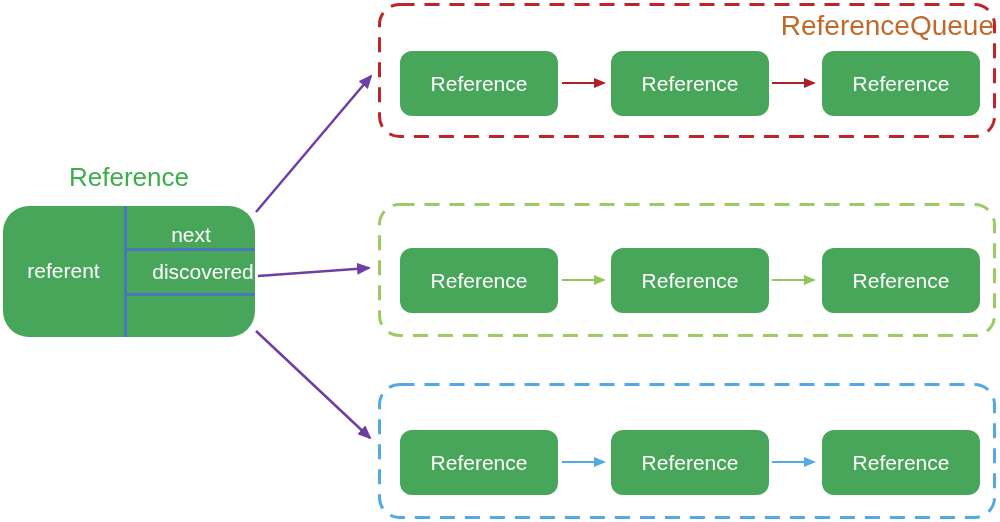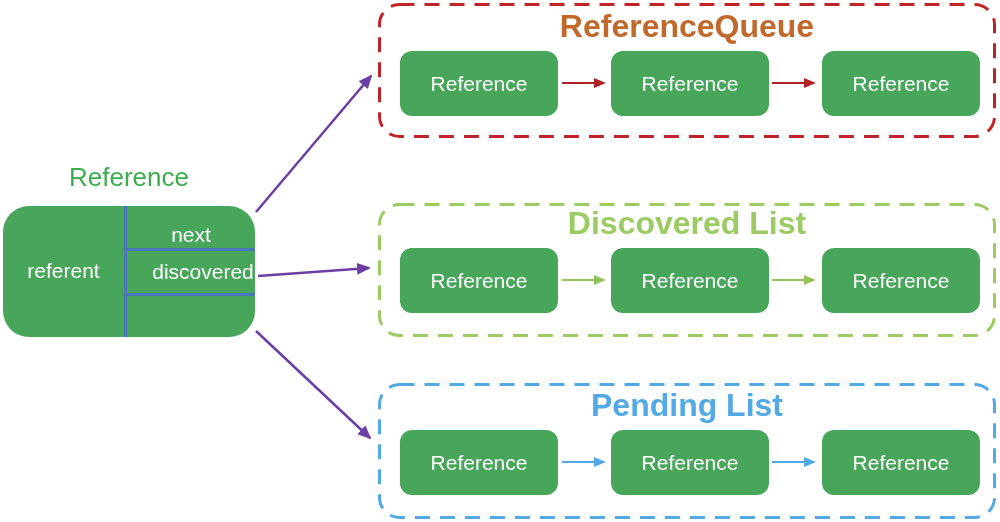--- a/index.html
+++ b/index.html
@@ -26,21 +26,21 @@
   .cell-next { left:124px; top:0; width:128px; height:58px; }
   .cell-discovered { left:136px; top:45px; width:128px; height:42px; }
   .cell-pending { left:124px; top:90px; width:128px; height:41px; }
   .vdiv { position:absolute; left:121px; top:0; width:3px; height:131px; background:var(--divider); }
   .hdiv { position:absolute; left:124px; width:128px; height:3px; background:var(--divider); }
   .hdiv-1 { top:42px; } .hdiv-2 { top:87px; }
 
   
   .list-title {
     position:absolute; left:380px; width:614px; height:30px;
-    text-align:center; font-weight:bold; font-size:32px; line-height:30px;
+    text-align:right; font-weight:normal; font-size:28px; line-height:30px;
   }
   .title-0 { top:11px;  color:var(--list0-title); }
   .title-1 { top:208px; color:var(--list1-title); }
   .title-2 { top:390px; color:var(--list2-title); }
 
   .node {
     position:absolute; width:158px; height:65px;
     background:var(--node-fill); border-radius:12px;
     display:flex; align-items:center; justify-content:center;
     color:var(--node-text); font-size:21px;
@@ -106,22 +106,20 @@
   <div class="struct-box">
     <div class="cell cell-referent">referent</div>
     <div class="vdiv"></div>
     <div class="cell cell-next">next</div>
     <div class="hdiv hdiv-1"></div>
     <div class="cell cell-discovered">discovered</div>
     <div class="hdiv hdiv-2"></div>
   </div>
 
   <div class="list-title title-0">ReferenceQueue</div>
-  <div class="list-title title-1">Discovered List</div>
-  <div class="list-title title-2">Pending List</div>
 
   <div class="node row-0 col-0">Reference</div>
   <div class="node row-0 col-1">Reference</div>
   <div class="node row-0 col-2">Reference</div>
 
   <div class="node row-1 col-0">Reference</div>
   <div class="node row-1 col-1">Reference</div>
   <div class="node row-1 col-2">Reference</div>
 
   <div class="node row-2 col-0">Reference</div>

